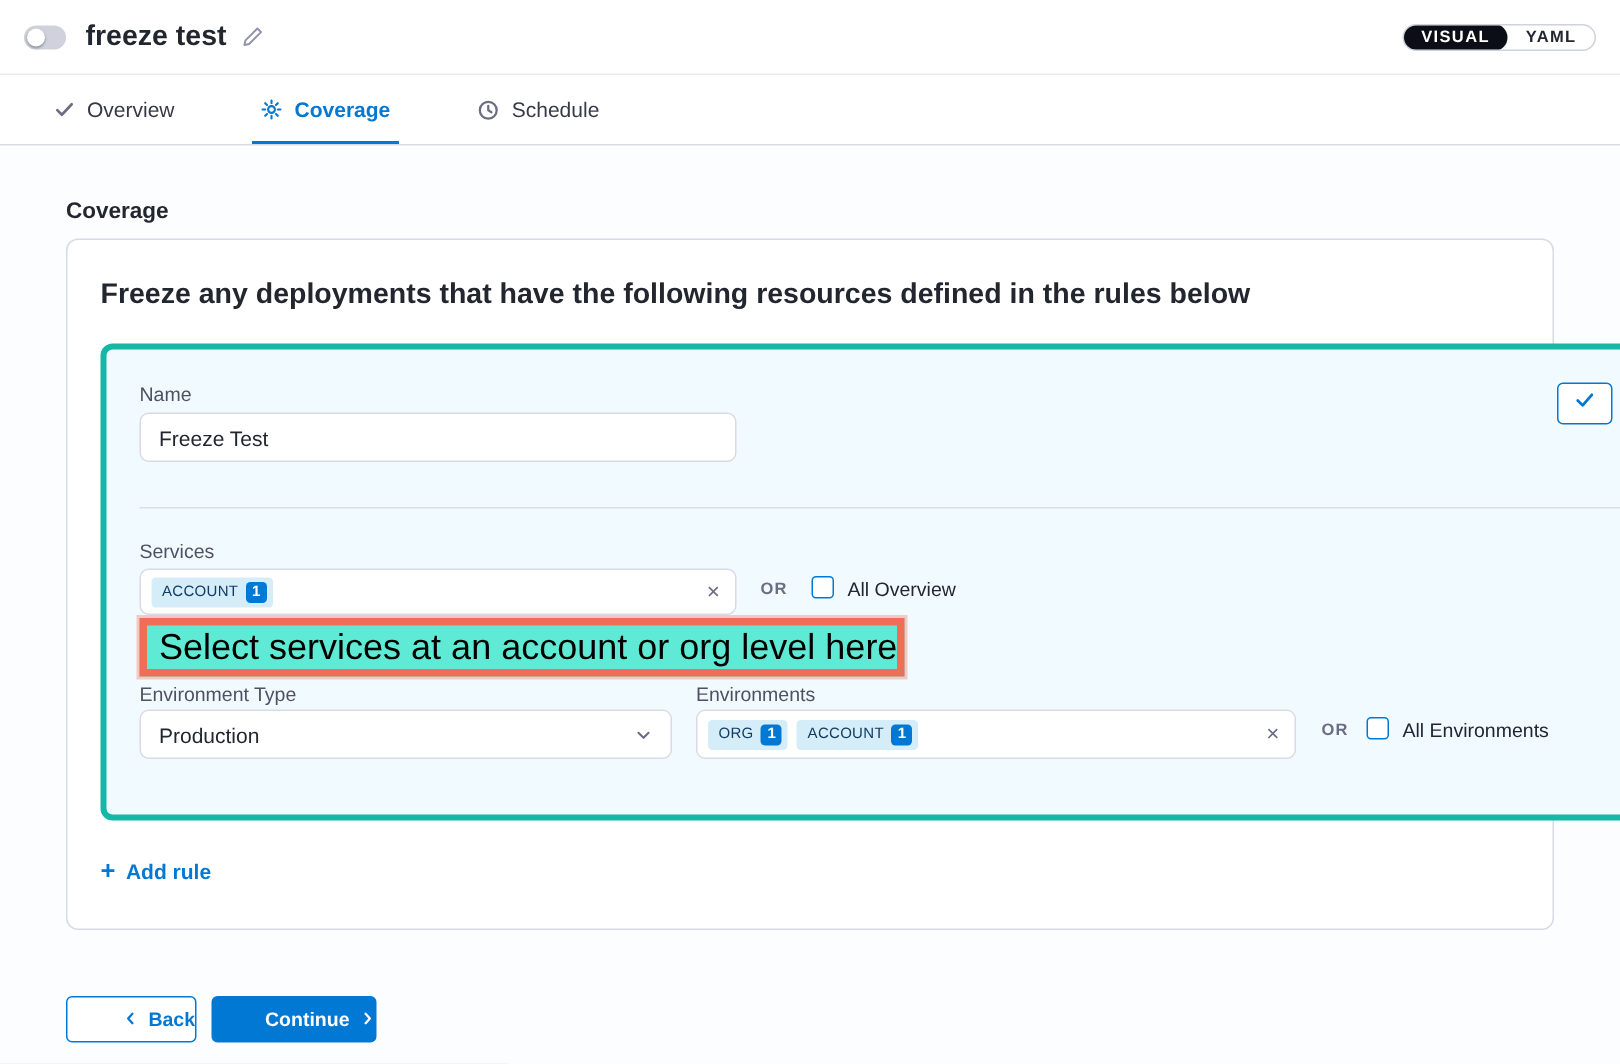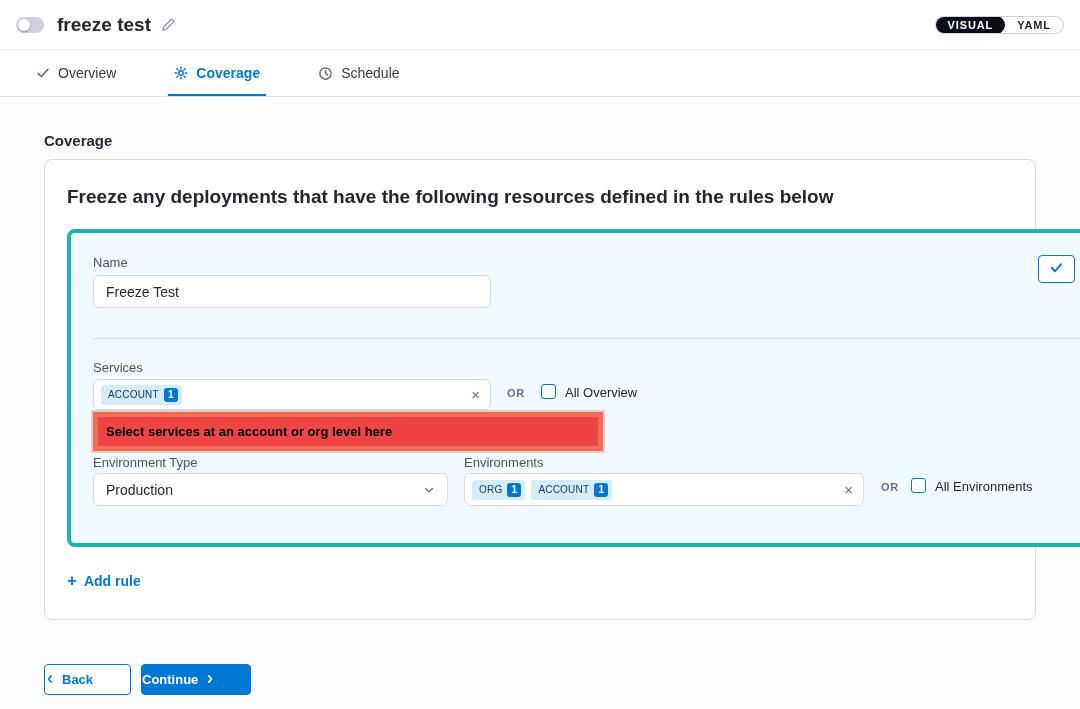--- a/index.html
+++ b/index.html
@@ -67,43 +67,43 @@
   .or-envs { left:810px; top:248px; }
 
   .checkbox { position:absolute; width:15px; height:15px; border:1.5px solid #0278d5; border-radius:3px;
               background:#fff; cursor:pointer; }
   .cb-services { left:470px; top:151px; }
   .cb-envs { left:840px; top:245px; }
   .cb-label { position:absolute; font-size:13px; color:#22272f; }
   .cbl-services { left:494px; top:152px; }
   .cbl-envs { left:864px; top:246px; }
 
-  .annotation { position:absolute; background:#ef4444; border:5px solid #ef6e57;
+  .annotation { position:absolute; background:#5eead4; border:5px solid #ef6e57;
                 box-shadow:0 0 0 2px rgba(244,144,124,.45); display:flex; align-items:center;
-                padding:0 8px; font-size:13px; font-weight:700; color:#000; z-index:5; white-space:nowrap; }
+                padding:0 8px; font-size:24px; font-weight:400; color:#000; z-index:5; white-space:nowrap; }
   .ann-services { left:22px; top:179px; width:510px; height:39px; }
   .ann-envs { left:400px; top:287px; width:569px; height:39px; }
 
   .lbl-envtype { left:22px; top:222px; }
   .select { position:absolute; left:22px; top:240px; width:355px; height:33px; background:#fff;
             border:1px solid #d9dae6; border-radius:6px; display:flex; align-items:center;
             padding:12px 12px; font-size:14px; color:#22272f; cursor:pointer; }
   .select .chev { margin-left:auto; color:#6b6d85; display:flex; align-items:center; }
 
   .lbl-envs { left:393px; top:222px; }
   .ms-envs { left:393px; top:240px; width:400px; height:33px; }
 
   .add-rule { position:absolute; left:22px; top:412px; display:flex; align-items:center; gap:7px;
               color:#0278d5; cursor:pointer; }
   .add-rule .plus { font-size:17px; font-weight:700; line-height:1; }
   .add-rule .ar-label { font-size:14px; font-weight:600; }
 
   
   .btn { position:absolute; top:566px; height:31px; border-radius:4px; display:flex; align-items:center;
-         justify-content:flex-start; gap:7px; font-size:13px; font-weight:700; cursor:pointer;
+         justify-content:flex-end; gap:7px; font-size:13px; font-weight:700; cursor:pointer;
          font-family:"Liberation Sans","DejaVu Sans",sans-serif; }
   .btn-back { left:44px; width:87px; background:#fff; border:1px solid #0278d5; color:#0278d5; }
   .btn-continue { left:141px; width:110px; background:#0278d5; border:1px solid #0278d5; color:#fff; }
 </style>
 </head>
 <body>
 
 <div class="screen">
 
   <header class="topbar">

